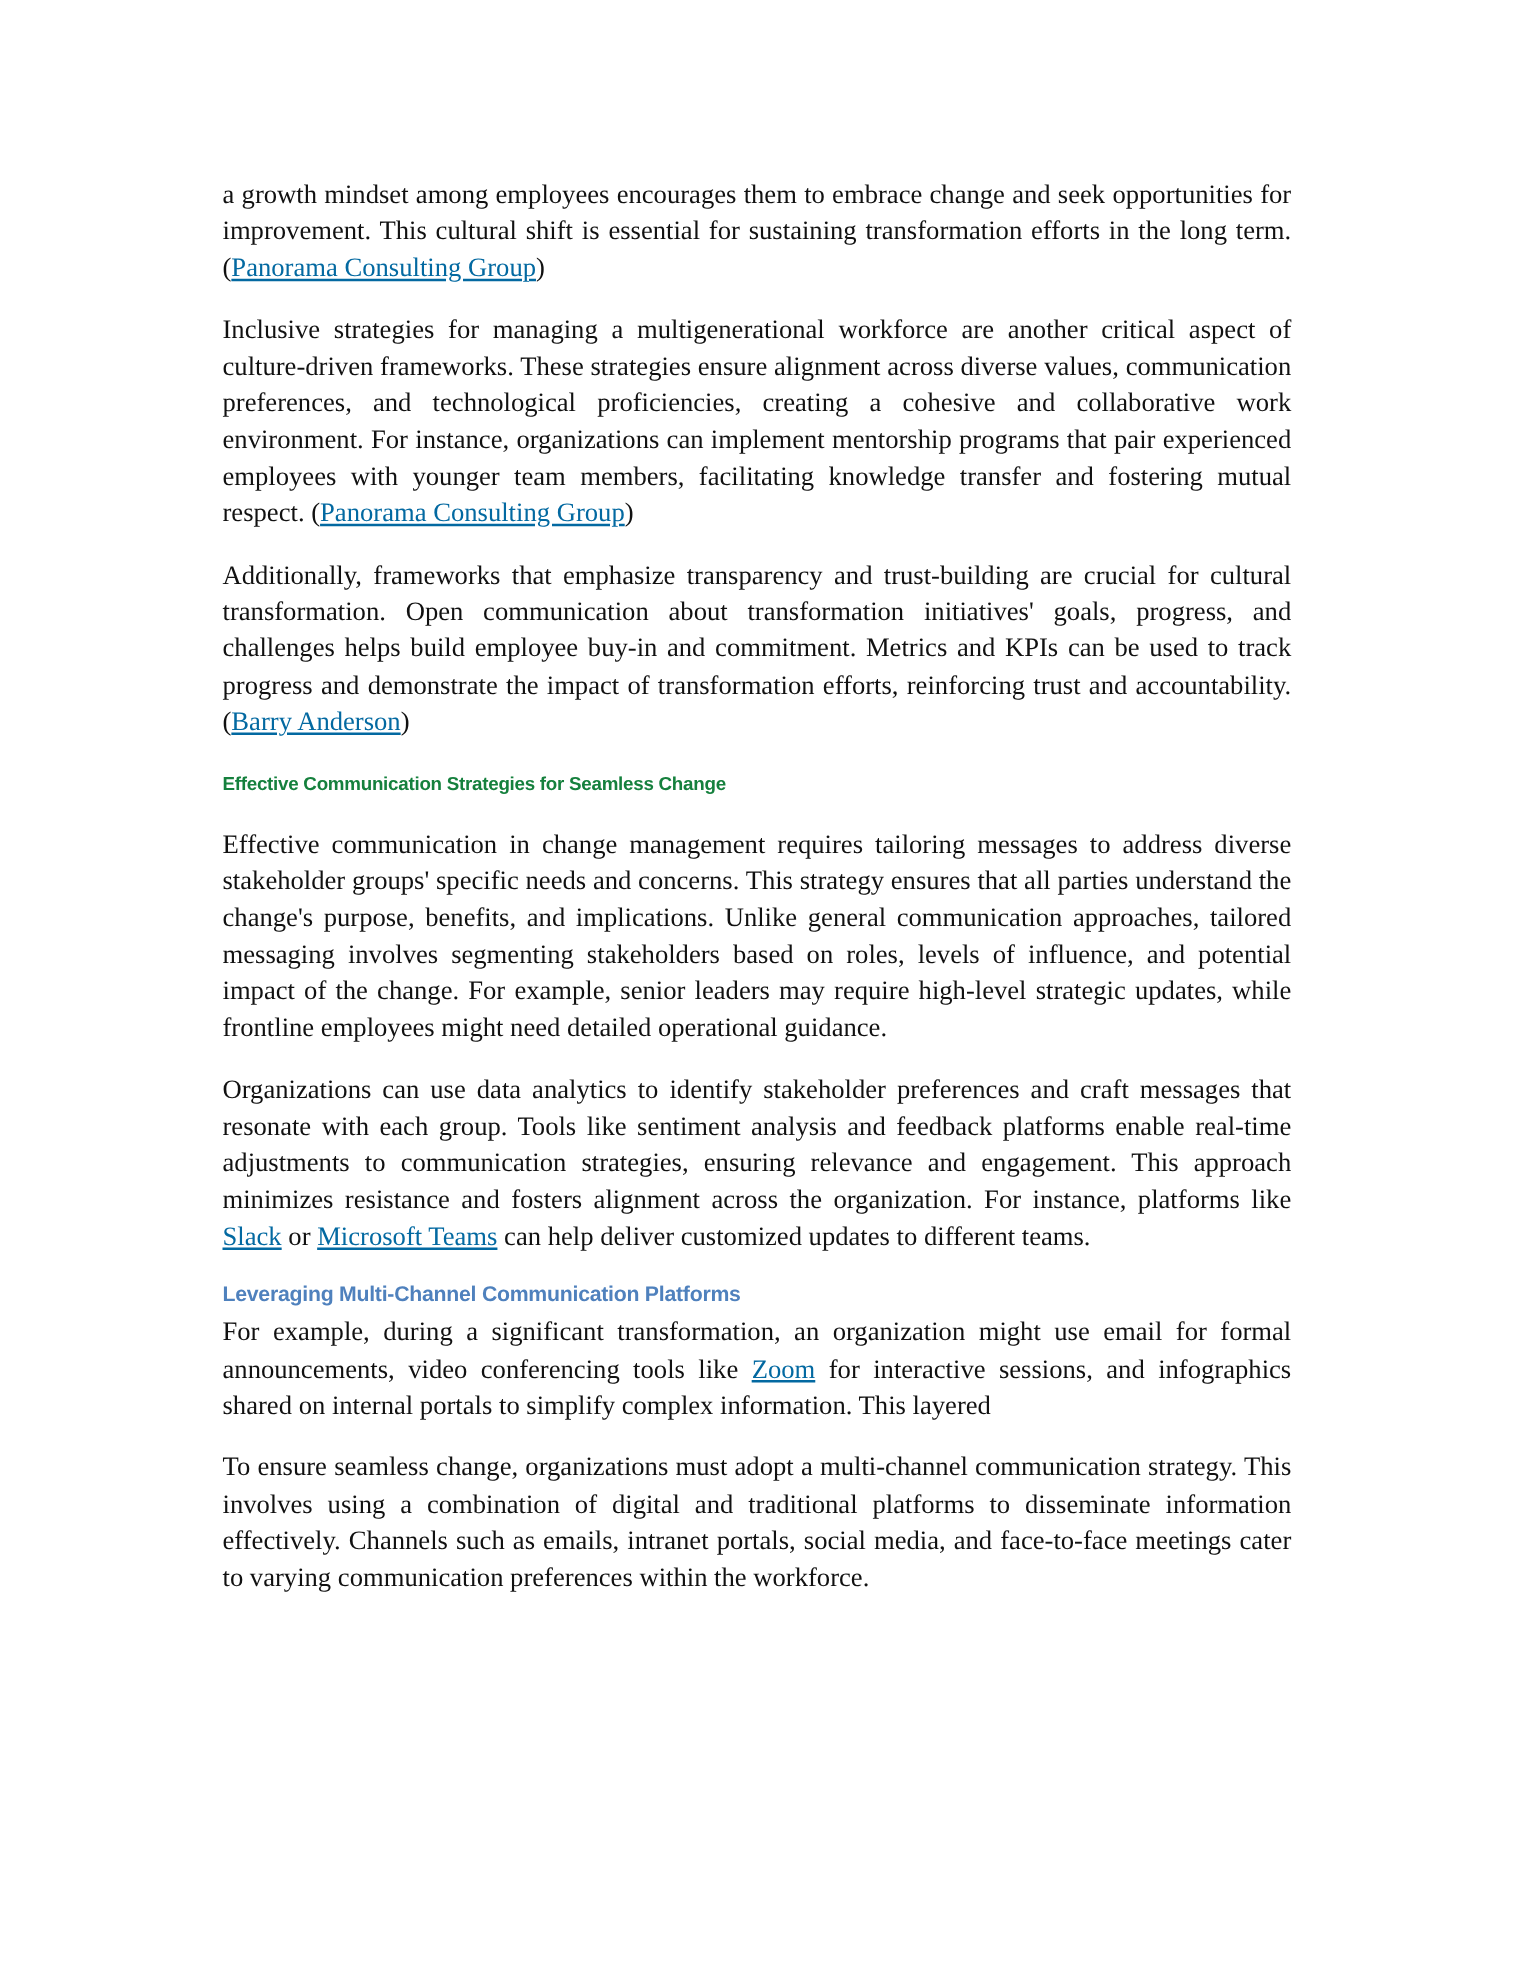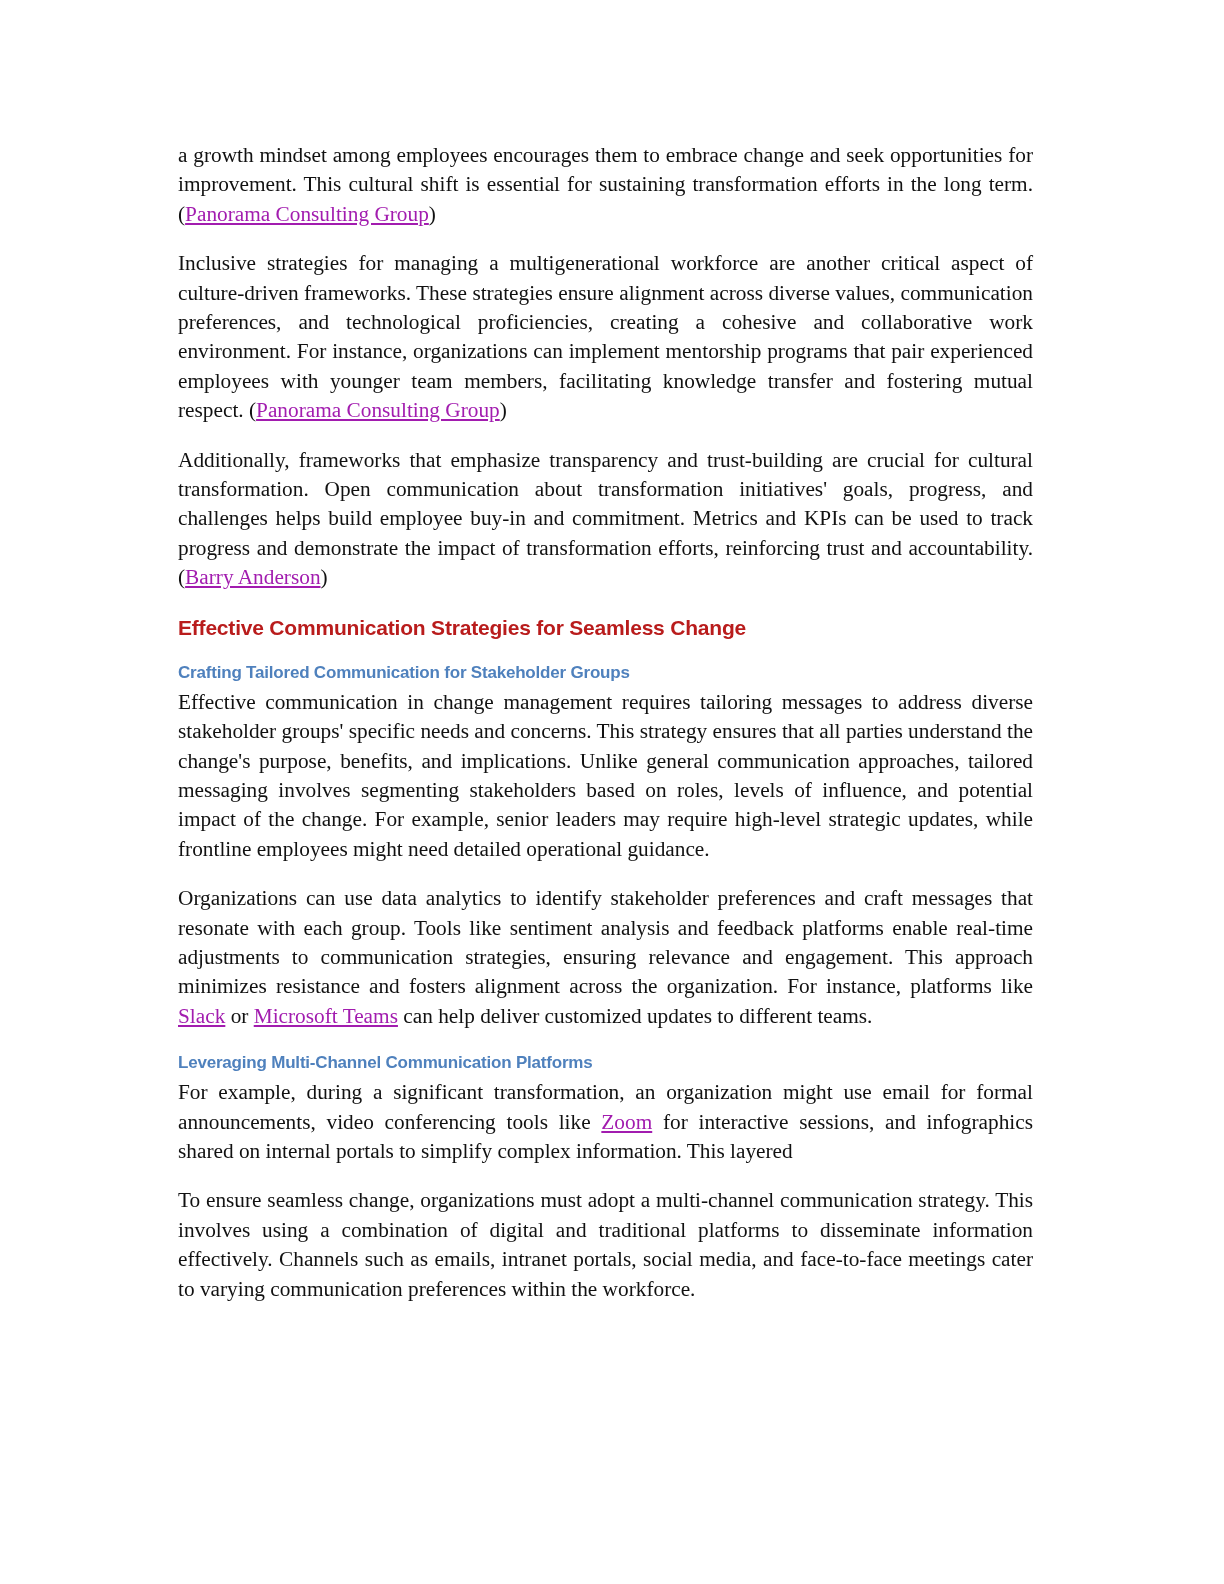--- a/index.html
+++ b/index.html
@@ -5,45 +5,44 @@
   html, body { margin: 0; padding: 0; background: #ffffff; }
   body { width: 1224px; height: 1584px; position: relative; overflow: hidden; }
   .page {
     position: absolute; left: 178px; top: 141px; width: 855px;
     font-family: "Liberation Serif", "DejaVu Serif", serif;
     color: #111111;
     font-size: 21.3px;
     line-height: 29.4px;
   }
   p { margin: 0 0 20px 0; text-align: justify; text-align-last: left; }
-  a { color: #a21caf; text-decoration: underline; }
+  a { color: #0369a1; text-decoration: underline; }
   h2 {
     font-family: "Liberation Sans", "DejaVu Sans", sans-serif;
-    color: #b91c1c; font-weight: bold; font-size: 21px; line-height: 30px;
+    color: #15803d; font-weight: bold; font-size: 15px; line-height: 30px;
     margin: 16px 0 18px 0; letter-spacing: -0.2px;
   }
   h3 {
     font-family: "Liberation Sans", "DejaVu Sans", sans-serif;
     color: #4f81bd; font-weight: bold; font-size: 17px; line-height: 24px;
     margin: 0 0 3px 0; letter-spacing: -0.2px;
   }
 </style>
 </head>
 <body>
 
 <div class="page">
   <p><span>a growth mindset among employees encourages them to embrace change and seek opportunities for improvement. This cultural shift is essential for sustaining transformation efforts in the long term. (</span><a href="#">Panorama Consulting Group</a><span>)</span></p>
 
   <p><span>Inclusive strategies for managing a multigenerational workforce are another critical aspect of culture-driven frameworks. These strategies ensure alignment across diverse values, communication preferences, and technological proficiencies, creating a cohesive and collaborative work environment. For instance, organizations can implement mentorship programs that pair experienced employees with younger team members, facilitating knowledge transfer and fostering mutual respect. (</span><a href="#">Panorama Consulting Group</a><span>)</span></p>
 
   <p><span>Additionally, frameworks that emphasize transparency and trust-building are crucial for cultural transformation. Open communication about transformation initiatives' goals, progress, and challenges helps build employee buy-in and commitment. Metrics and KPIs can be used to track progress and demonstrate the impact of transformation efforts, reinforcing trust and accountability. (</span><a href="#">Barry Anderson</a><span>)</span></p>
 
   <h2>Effective Communication Strategies for Seamless Change</h2>
 
-  <h3>Crafting Tailored Communication for Stakeholder Groups</h3>
 
   <p><span>Effective communication in change management requires tailoring messages to address diverse stakeholder groups' specific needs and concerns. This strategy ensures that all parties understand the change's purpose, benefits, and implications. Unlike general communication approaches, tailored messaging involves segmenting stakeholders based on roles, levels of influence, and potential impact of the change. For example, senior leaders may require high-level strategic updates, while frontline employees might need detailed operational guidance.</span></p>
 
   <p><span>Organizations can use data analytics to identify stakeholder preferences and craft messages that resonate with each group. Tools like sentiment analysis and feedback platforms enable real-time adjustments to communication strategies, ensuring relevance and engagement. This approach minimizes resistance and fosters alignment across the organization. For instance, platforms like </span><a href="#">Slack</a><span> or </span><a href="#">Microsoft Teams</a><span> can help deliver customized updates to different teams.</span></p>
 
   <h3>Leveraging Multi-Channel Communication Platforms</h3>
 
   <p><span>For example, during a significant transformation, an organization might use email for formal announcements, video conferencing tools like </span><a href="#">Zoom</a><span> for interactive sessions, and infographics shared on internal portals to simplify complex information. This layered</span></p>
 
   <p><span>To ensure seamless change, organizations must adopt a multi-channel communication strategy. This involves using a combination of digital and traditional platforms to disseminate information effectively. Channels such as emails, intranet portals, social media, and face-to-face meetings cater to varying communication preferences within the workforce.</span></p>

